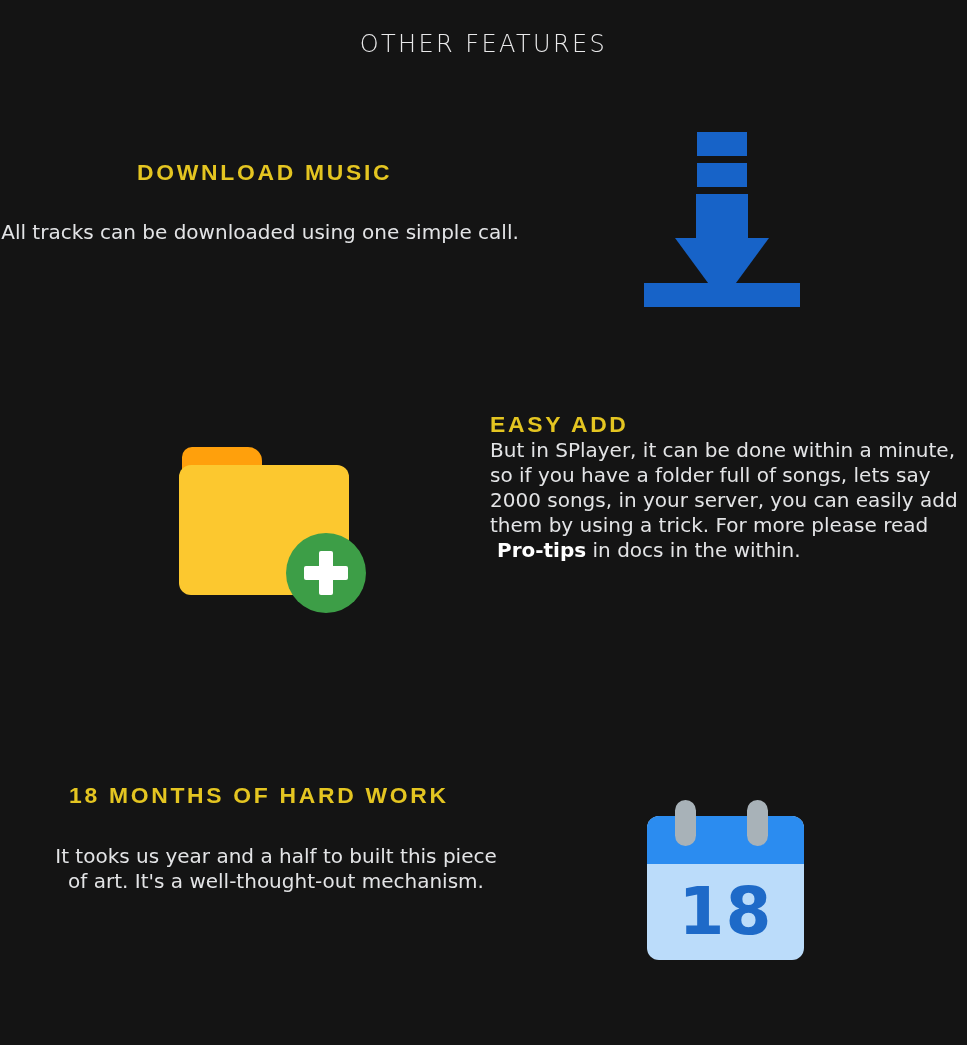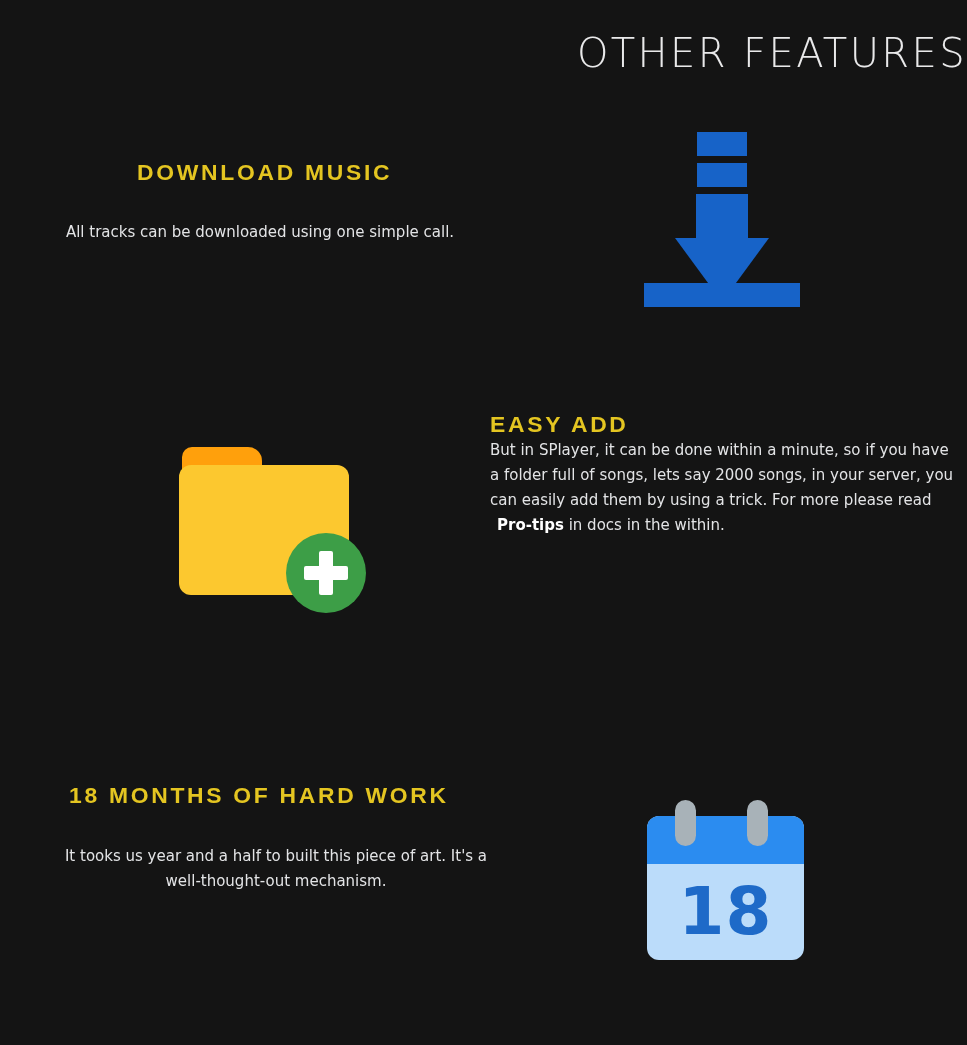--- a/index.html
+++ b/index.html
@@ -9,22 +9,22 @@
     background:#141414;
     font-family:"Liberation Sans", sans-serif;
     overflow:hidden;
   }
   .page { position:relative; width:967px; height:1045px; background:#141414; }
 
   
   .page-title {
     position:absolute;
     top:30px; left:0; width:967px;
-    text-align:right;
-    font-size:40px;
+    text-align:center;
+    font-size:24px;
     font-weight:300;
     letter-spacing:2.4px;
     color:#e9e9ea;
     font-family:"DejaVu Sans", sans-serif;
     -webkit-font-smoothing:antialiased;
   }
 
   
   .feature { position:absolute; }
 
@@ -34,21 +34,21 @@
     letter-spacing:2.6px;
     color:#e4c521;
     font-family:"Liberation Sans", sans-serif;
     white-space:nowrap;
     transform:scaleX(1.04);
     transform-origin:left center;
   }
   .feature-heading.right-side { transform-origin:left center; }
 
   .feature-body {
-    font-size:15px;
+    font-size:20px;
     line-height:25px;
     color:#e3e4e6;
     font-family:"DejaVu Sans", sans-serif;
     font-weight:400;
   }
   .feature-body + .feature-body { margin-top:25px; }
   .feature-body b { font-weight:700; color:#ffffff;margin-left:7px; }
 
   
   #blk-download-text {

